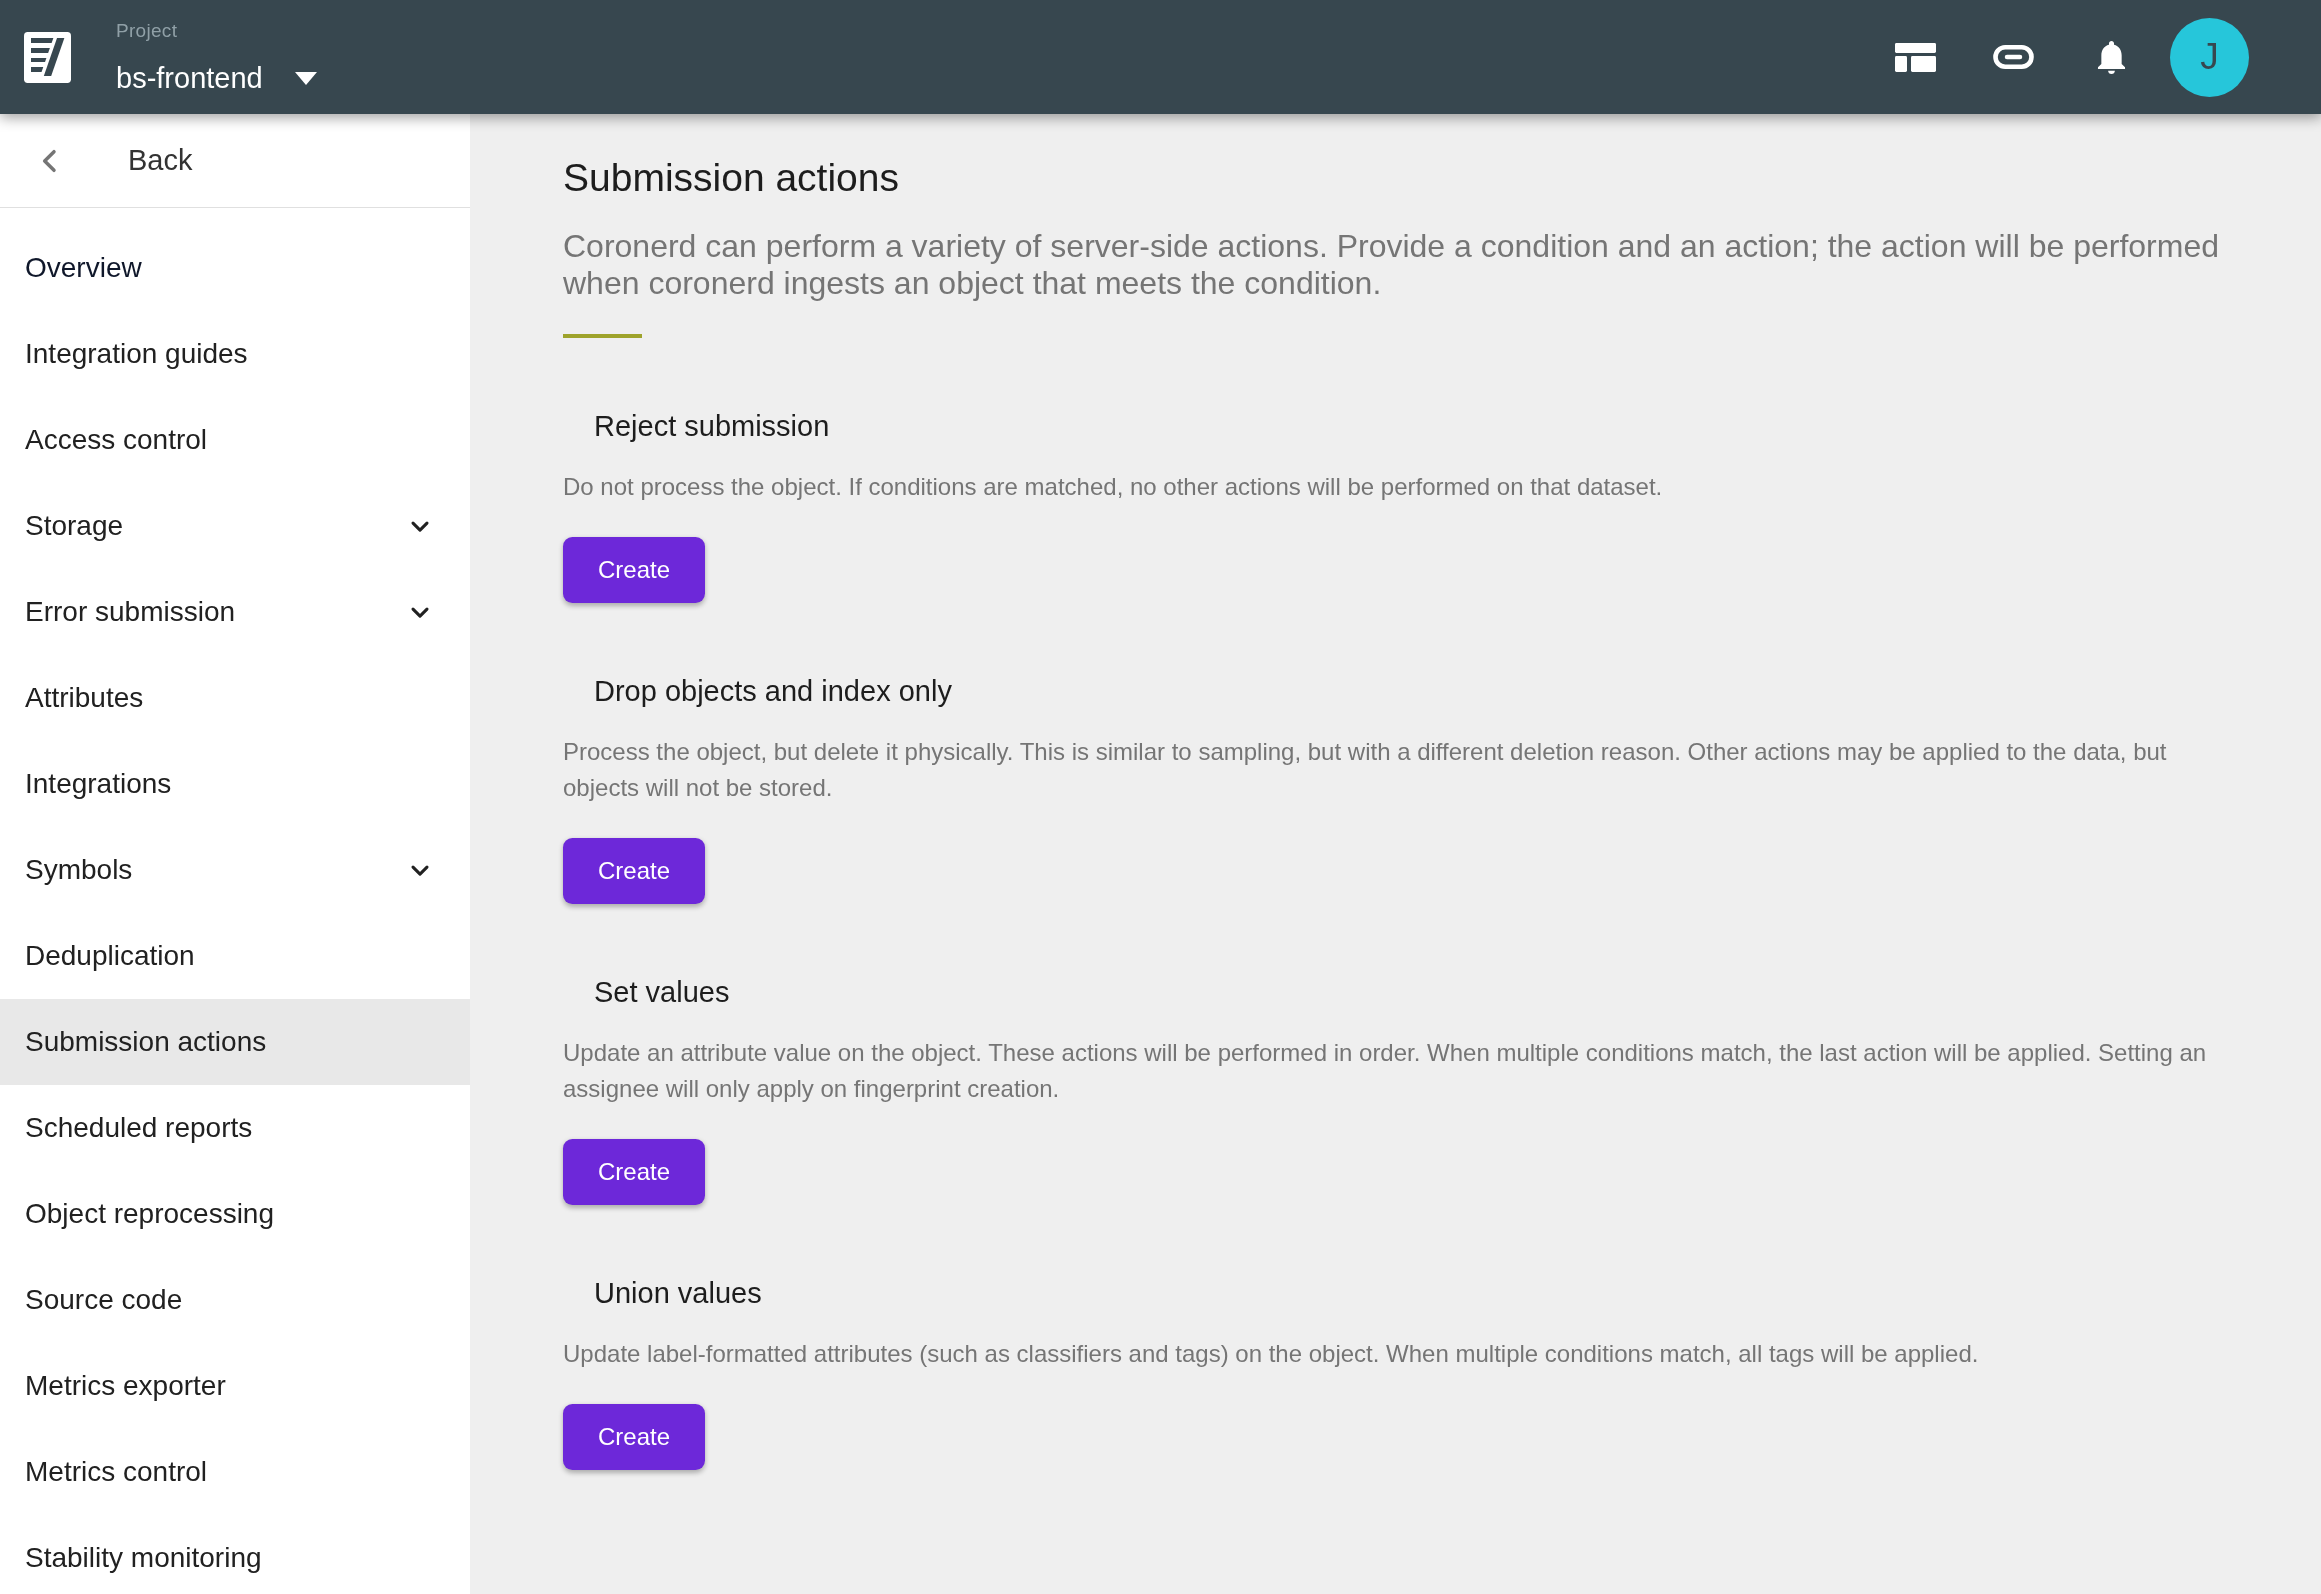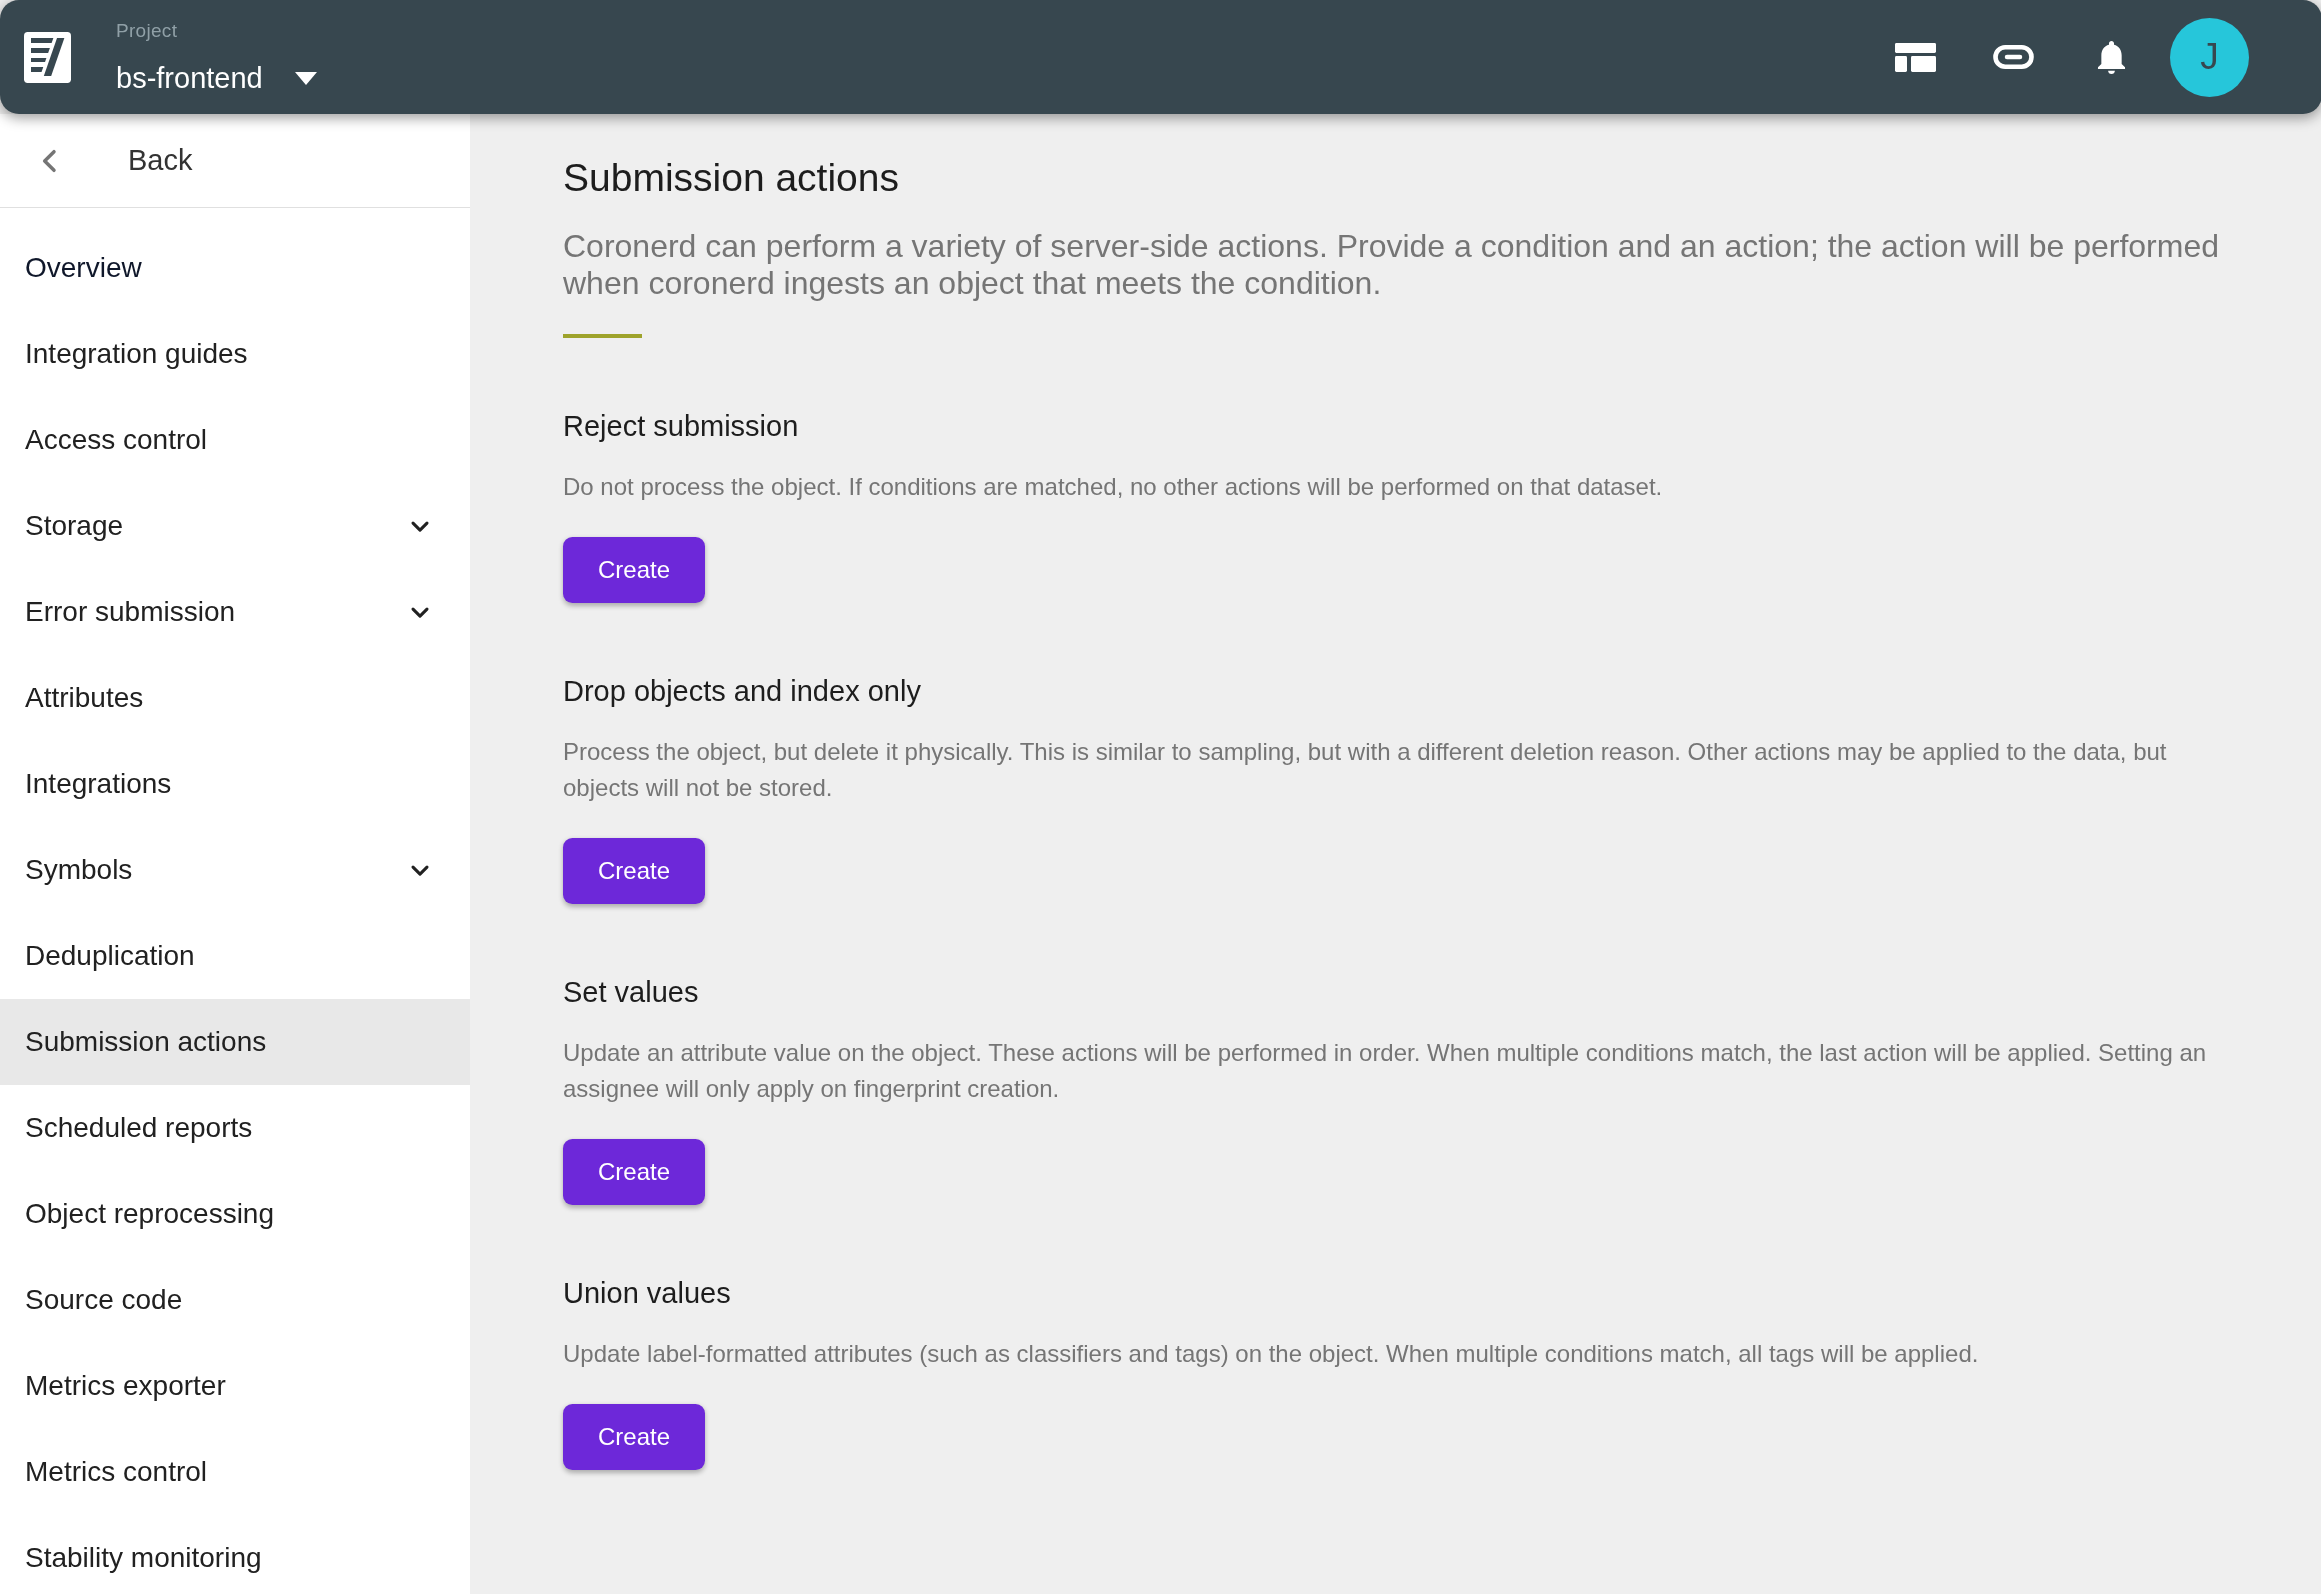--- a/index.html
+++ b/index.html
@@ -11,21 +11,20 @@
     position: relative;
   }
 
   
   .topbar {
     position: absolute; top: 0; left: 0; right: 0; height: 114px;
     background: #37474f;
     display: flex; align-items: center;
     box-shadow: 0 3.7px 13px rgba(0,0,0,0.38);
     z-index: 20;
-    border-radius: 19px;
   }
   .logo {
     width: 47px; height: 51px; margin-left: 24px;
     background: #fff; border-radius: 3.7px; position: relative; overflow: hidden;
     flex: 0 0 auto;
   }
   .logo::before {
     content: ""; position: absolute; inset: 6.6px 3.7px 6.6px 6.6px;
     background: repeating-linear-gradient(180deg, #37474f 0 4.7px, transparent 4.7px 9.8px);
     clip-path: polygon(0 0, 62% 0, 26% 100%, 0 100%);
@@ -77,21 +76,21 @@
   .nav-chevron { flex: 0 0 auto; display: flex; }
 
   
   .main {
     position: absolute; top: 114px; left: 470px; right: 0; bottom: 0;
     padding: 0 84px 0 93px; overflow: hidden;
   }
   .page-title { margin-top: 41px; font-size: 39px; font-weight: 400; color: #1d1d1d; line-height: 1.2; }
   .intro { margin-top: 26px; font-size: 32px; color: #757575; line-height: 37px; max-width: 1677px; }
   .accent-divider { margin-top: 32px; width: 79px; height: 4.7px; background: #9ea32b; }
-  .section h2 { margin-top: 71px; font-size: 29px; font-weight: 400; color: #1d1d1d; line-height: 34px; }
+  .section h2 { margin-top: 71px; font-size: 29px; font-weight: 400; color: #1d1d1d; line-height: 34px; margin-left: 31px; }
   .section p { margin-top: 26px; font-size: 24px; color: #757575; line-height: 36px; max-width: 1677px; }
   .create-btn {
     margin-top: 32px; height: 66px; min-width: 142px; padding: 0 34px;
     background: #6d28d9; color: #ffffff; font-size: 24px; font-weight: 500;
     font-family: inherit; border: none; border-radius: 9.4px; cursor: pointer;
     box-shadow: 0 2.8px 5.6px rgba(0,0,0,0.28);
     display: block;
   }
 </style>
 </head>

